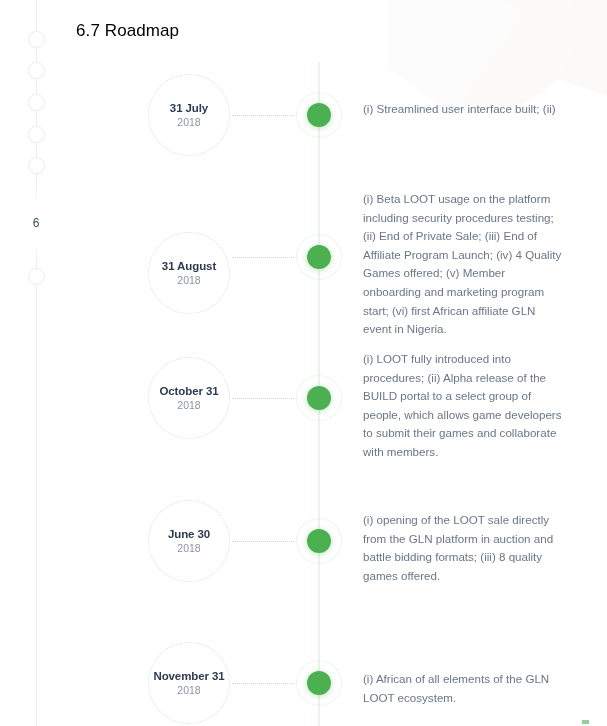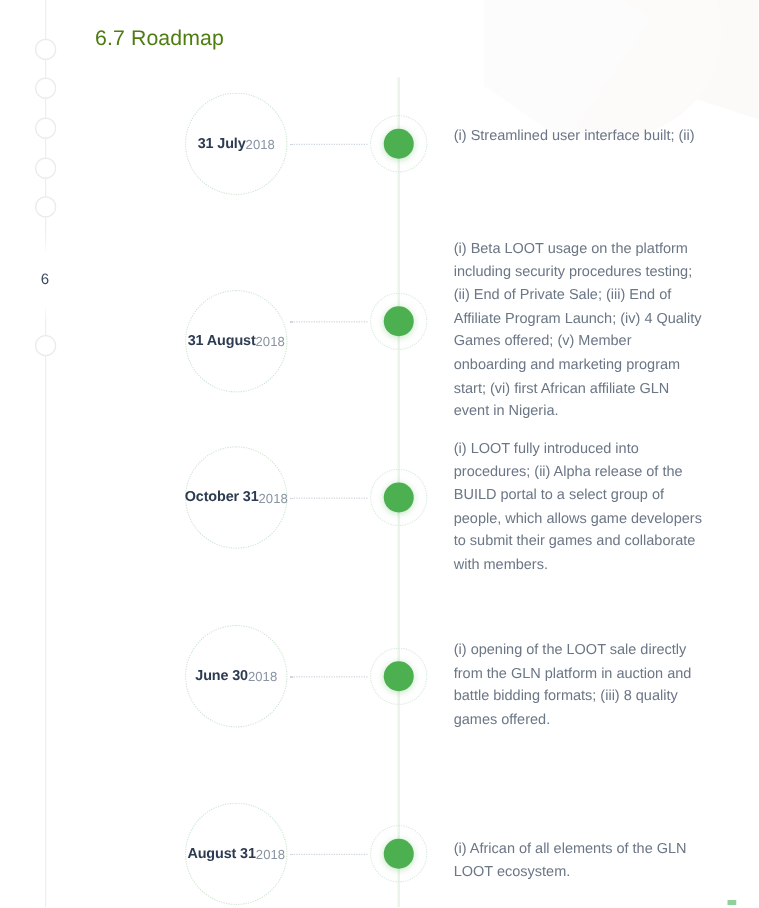--- a/index.html
+++ b/index.html
@@ -45,40 +45,40 @@
     position: absolute; left: 14px; width: 44px; height: 44px;
     border-radius: 50%; background: #ffffff;
     box-shadow: 0 0 14px 7px rgba(255,255,255,0.95);
     display: flex; align-items: center; justify-content: center;
     font-size: 12px; color: #3b4a63; font-weight: 400;
   }
 
   
   #roadmap-title {
     position: absolute; left: 76px; top: 21px;
-    font-size: 17px; color: #4d7c0f; font-weight: 400;
+    font-size: 17px; color: #000000; font-weight: 400;
     letter-spacing: 0.1px;
   }
 
   
   #timeline { position: absolute; left: 0; top: 0; width: 607px; height: 726px; }
   #timeline .track {
     position: absolute; left: 318px; top: 62px; width: 2px; height: 664px;
     background: #eaf4ea;
   }
 
   .tl-row { position: absolute; left: 0; width: 607px; }
 
   
   .tl-bubble {
     position: absolute; left: 148px; width: 82px; height: 82px;
     border-radius: 50%;
     border: 1px dotted #cfe6d3;
     background: #ffffff;
-    display: flex; flex-direction: row;
+    display: flex; flex-direction: column;
     align-items: center; justify-content: center;
     text-align: center;
   }
   .tl-date {
     font-size: 11.5px; color: #2d3b52; font-weight: 700;
     white-space: nowrap; letter-spacing: -0.1px;
   }
   .tl-year {
     font-size: 10.5px; color: #8a94a3; font-weight: 400;
     margin-top: 2px;
@@ -185,21 +185,21 @@
     </div>
     <div class="tl-connector" style="top:541px"></div>
     <div class="tl-node" style="top:518px">
       <span class="dot"></span>
     </div>
     <div class="tl-text" style="top:511px">(i) opening of the LOOT sale directly from the GLN platform in auction and battle bidding formats; (iii) 8 quality games offered.</div>
   </div>
 
   <div class="tl-row">
     <div class="tl-bubble" style="top:642px">
-      <div class="tl-date">August 31</div>
+      <div class="tl-date">November 31</div>
       <div class="tl-year">2018</div>
     </div>
     <div class="tl-connector" style="top:683px"></div>
     <div class="tl-node" style="top:660px">
       <span class="dot"></span>
     </div>
     <div class="tl-text" style="top:670px">(i) African of all elements of the GLN LOOT ecosystem.</div>
   </div>
 </div>
 

